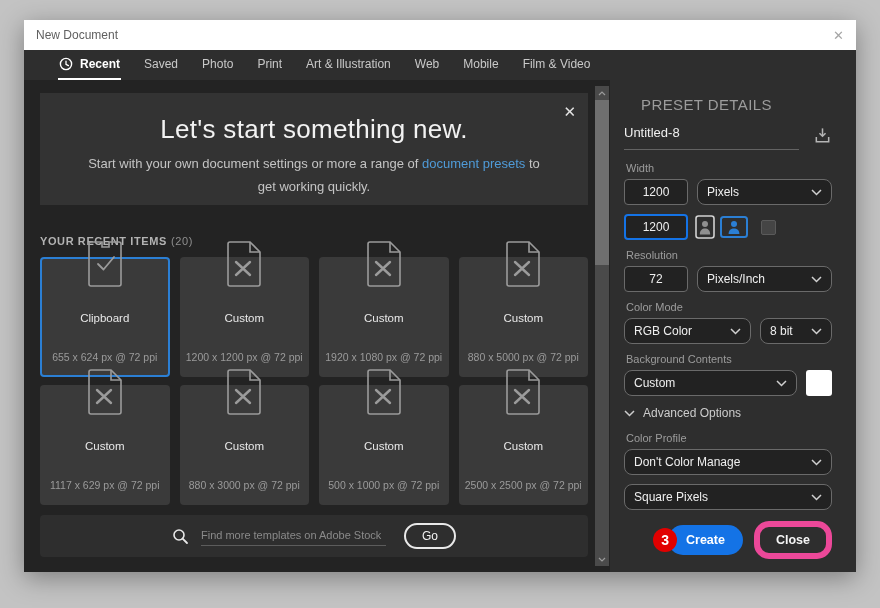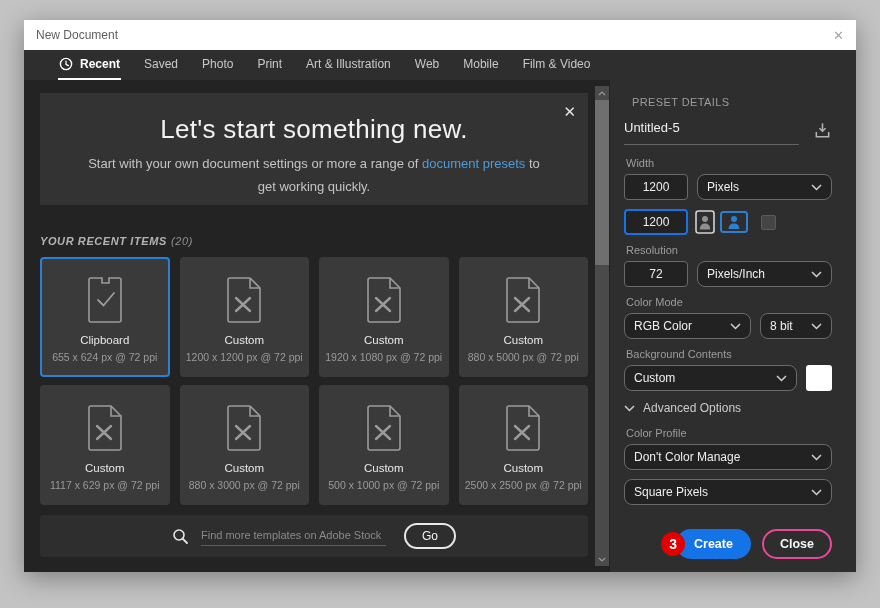--- a/index.html
+++ b/index.html
@@ -35,27 +35,27 @@
   
   .content { flex:1; display:flex; min-height:0; }
   .main { width:570px; background:#232323; padding:13px 6px 0 16px; position:relative; }
   
   .hero { background:#333333; height:112px; position:relative; padding-top:21px; }
   .hero-close { position:absolute; top:10px; right:12px; color:#e3e3e3; font-size:15px; cursor:default; }
   .hero h1 { text-align:center; color:#f2f2f2; font-size:26px; font-weight:400; letter-spacing:.3px; }
   .hero p { text-align:center; color:#c4c4c4; font-size:13px; line-height:1.75; max-width:470px; margin:8px auto 0; }
   .hero p .link { color:#4f9bd8; }
   
-  .recent-head { margin:30px 0 10px; font-size:11px; letter-spacing:.6px; color:#b3b3b3; font-weight:700;font-style:italic; }
+  .recent-head { margin:30px 0 10px; font-size:11px; letter-spacing:.6px; color:#b3b3b3; font-weight:700; }
   .recent-head .count { color:#8f8f8f; font-weight:400; margin-left:4px; }
   .grid { display:grid; grid-template-columns:repeat(4,1fr); gap:8px 10px; width:548px; }
   .card {
     background:#3a3a3a; height:120px; border-radius:4px; border:2px solid transparent;
     display:flex; flex-direction:column; align-items:center; justify-content:flex-end;
-    padding-bottom:12px; cursor:default;
+    padding-bottom:12px; cursor:default;gap:22px;
   }
   .card.selected { border-color:#2b7fd4; }
   .card .c-icon { flex:1; display:flex; align-items:center; justify-content:center; padding-top:6px; }
   .card .c-name { font-size:11.5px; color:#e8e8e8; margin-bottom:5px; }
   .card .c-dims { font-size:10.5px; color:#9a9a9a; }
   
   .stockbar {
     margin-top:10px; width:548px; height:42px; background:#2e2e2e; border-radius:4px;
     display:flex; align-items:center; justify-content:center; gap:12px;
   }
@@ -71,21 +71,21 @@
     font-family:"Liberation Sans", sans-serif;
   }
   
   .scrollcol { width:16px; background:#232323; position:relative; }
   .scroll-track { position:absolute; left:1px; top:6px; bottom:6px; width:14px; background:#4a4a4a; }
   .scroll-up, .scroll-down { position:absolute; left:1px; width:14px; height:12px; display:flex; align-items:center; justify-content:center; }
   .scroll-up { top:7px; } .scroll-down { bottom:7px; }
   .scroll-thumb { position:absolute; left:1px; top:20px; width:14px; height:165px; background:#6f6f6f; }
   
   .panel { width:246px; background:#2e2e2e; padding:10px 24px 12px 14px; position:relative; font-size:11px; }
-  .p-heading { color:#9c9c9c; font-size:11px; letter-spacing:.4px; margin:6px 8px 12px; }
+  .p-heading { color:#9c9c9c; font-size:15px; letter-spacing:.4px; margin:6px 17px 12px; }
   .name-row { display:flex; align-items:center; margin-bottom:12px; }
   .name-field { flex:1; color:#f0f0f0; font-size:13px; border-bottom:1px solid #636363; padding-bottom:9px; }
   .save-icon { margin-left:14px; margin-top:-4px; }
   .p-label { color:#9c9c9c; margin:0 2px 5px; }
   .p-row { display:flex; align-items:center; margin-bottom:9px; }
   .num-input {
     width:64px; height:26px; background:#222222; border:1px solid #6a6a6a; border-radius:4px;
     color:#efefef; font-size:12px; text-align:center; outline:none;
     font-family:"Liberation Sans", sans-serif;
   }
@@ -108,21 +108,21 @@
   .orient-btn { margin-left:5px; display:flex; align-items:center; justify-content:center; cursor:default; }
   .checkbox { width:15px; height:15px; background:#454545; border:1px solid #5a5a5a; border-radius:2px; margin-left:13px; }
   .advanced { display:flex; align-items:center; gap:8px; color:#cccccc; font-size:12px; margin:10px 0 12px; cursor:default; }
   .footer { position:absolute; right:24px; bottom:13px; display:flex; align-items:center; }
   .badge-3 { margin-right:-9px; z-index:3; }
   .btn-create {
     background:#1473e6; border:none; border-radius:15px; color:#ffffff; font-weight:700;
     font-size:12.5px; padding:8px 18px; cursor:default; font-family:"Liberation Sans", sans-serif;
   }
   .btn-close {
-    margin-left:11px; background:transparent; border:2px solid #ec4899; border-radius:15px;
+    margin-left:11px; background:transparent; border:6px solid #ec4899; border-radius:15px;
     color:#f5f5f5; font-weight:700; font-size:12.5px; padding:6px 16px; cursor:default;
     font-family:"Liberation Sans", sans-serif;
   }
   svg { display:block; }
 </style>
 </head>
 <body>
 
 <div class="dialog">
 
@@ -310,21 +310,21 @@
             <path d="M1 1 L4 4 L7 1" fill="none" stroke="#9a9a9a" stroke-width="1.2"></path>
           </svg>
       </div>
     </div>
 
     <div class="panel">
 
       <div class="p-heading">PRESET DETAILS</div>
 
       <div class="name-row">
-        <div class="name-field">Untitled-5</div>
+        <div class="name-field">Untitled-8</div>
         <span class="save-icon">
           <svg width="19" height="19" viewBox="0 0 20 20">
               <path d="M3.5 11.5 v5 h13 v-5" fill="none" stroke="#b5b5b5" stroke-width="1.6"></path>
               <path d="M10 2.5 v8" stroke="#b5b5b5" stroke-width="1.6"></path>
               <path d="M6.8 7.6 L10 10.8 L13.2 7.6" fill="none" stroke="#b5b5b5" stroke-width="1.6"></path>
             </svg>
         </span>
       </div>
 
       <div class="p-label">Width</div>

